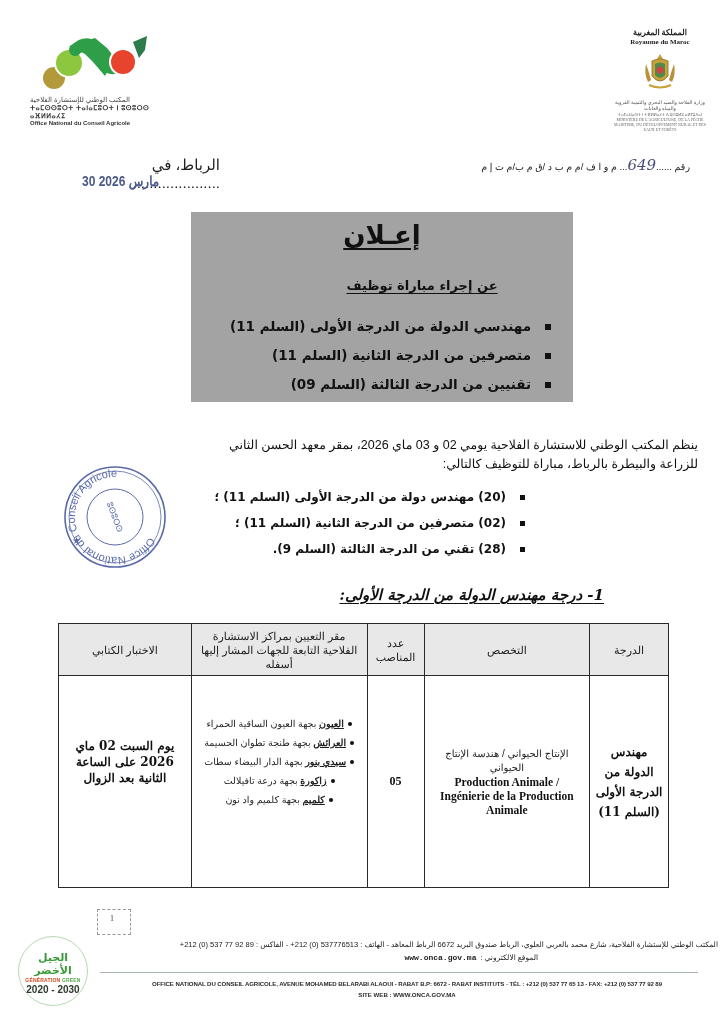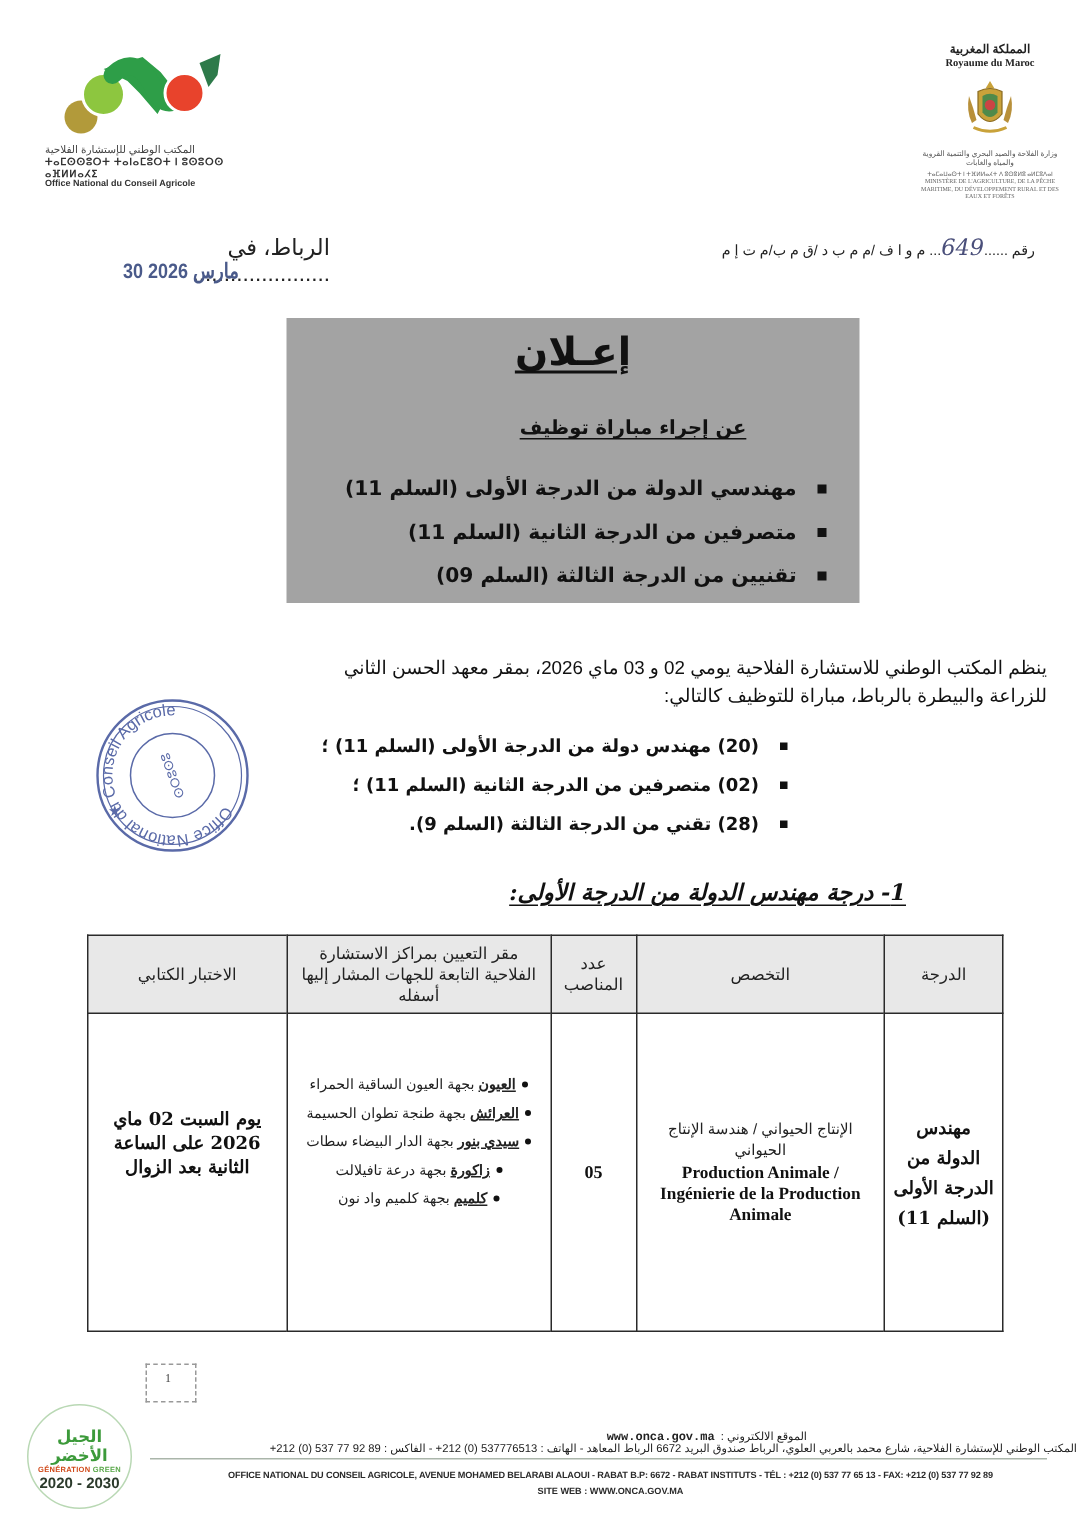--- a/index.html
+++ b/index.html
@@ -74,21 +74,21 @@
 
   
   .page-mark { left: 97px; top: 909px; width: 34px; height: 26px; border: 1px dashed #999; }
   .page-mark span { position: absolute; left: 12px; top: 4px; font-family: "Liberation Serif", serif; font-size: 8px; color: #444; }
   .gen-green { left: 18px; top: 936px; width: 70px; height: 70px; border: 1.5px solid #b9d8b4; border-radius: 50%; text-align: center; }
   .gg-ar { margin-top: 14px; font-family: "DejaVu Sans", sans-serif; font-weight: bold; font-size: 11px; color: #3c9a3a; direction: rtl; }
   .gg-en { font-family: "Liberation Sans", sans-serif; font-weight: bold; font-size: 5px; color: #d04a1a; letter-spacing: 0.2px; }
   .gg-en span { color: #5aa84a; }
   .gg-years { font-family: "Liberation Sans", sans-serif; font-weight: bold; font-size: 10px; color: #2b3a2b; margin-top: 1px; }
 
-  .foot-ar1 { left: 96px; top: 940px; width: 622px; direction: rtl; text-align: right; font-family: "Liberation Sans", sans-serif; font-size: 7.5px; color: #222; white-space: nowrap; margin-top: 21px; }
+  .foot-ar1 { left: 96px; top: 940px; width: 622px; direction: rtl; text-align: right; font-family: "Liberation Sans", sans-serif; font-size: 7.5px; color: #222; white-space: nowrap; }
   .foot-ar2 { left: 96px; top: 953px; width: 622px; direction: rtl; text-align: right; font-family: "Liberation Sans", sans-serif; font-size: 7.5px; color: #222; padding-right: 180px; }
   .foot-ar2 .web { font-family: Liberation Mono, monospace; font-weight: bold; font-size: 8px; margin-right: 4px; }
   .foot-rule { left: 100px; top: 972px; width: 598px; height: 1px; background: #aab5aa; }
   .foot-fr1 { left: 96px; top: 980px; width: 622px; text-align: center; font-family: "Liberation Sans", sans-serif; font-weight: bold; font-size: 6.1px; color: #2a2a2a; white-space: nowrap; letter-spacing: -0.1px; }
   .foot-fr2 { left: 96px; top: 991px; width: 622px; text-align: center; font-family: "Liberation Sans", sans-serif; font-weight: bold; font-size: 6.1px; color: #2a2a2a; }
 </style>
 </head>
 <body>
 
 <div class="abs onca-logo">

